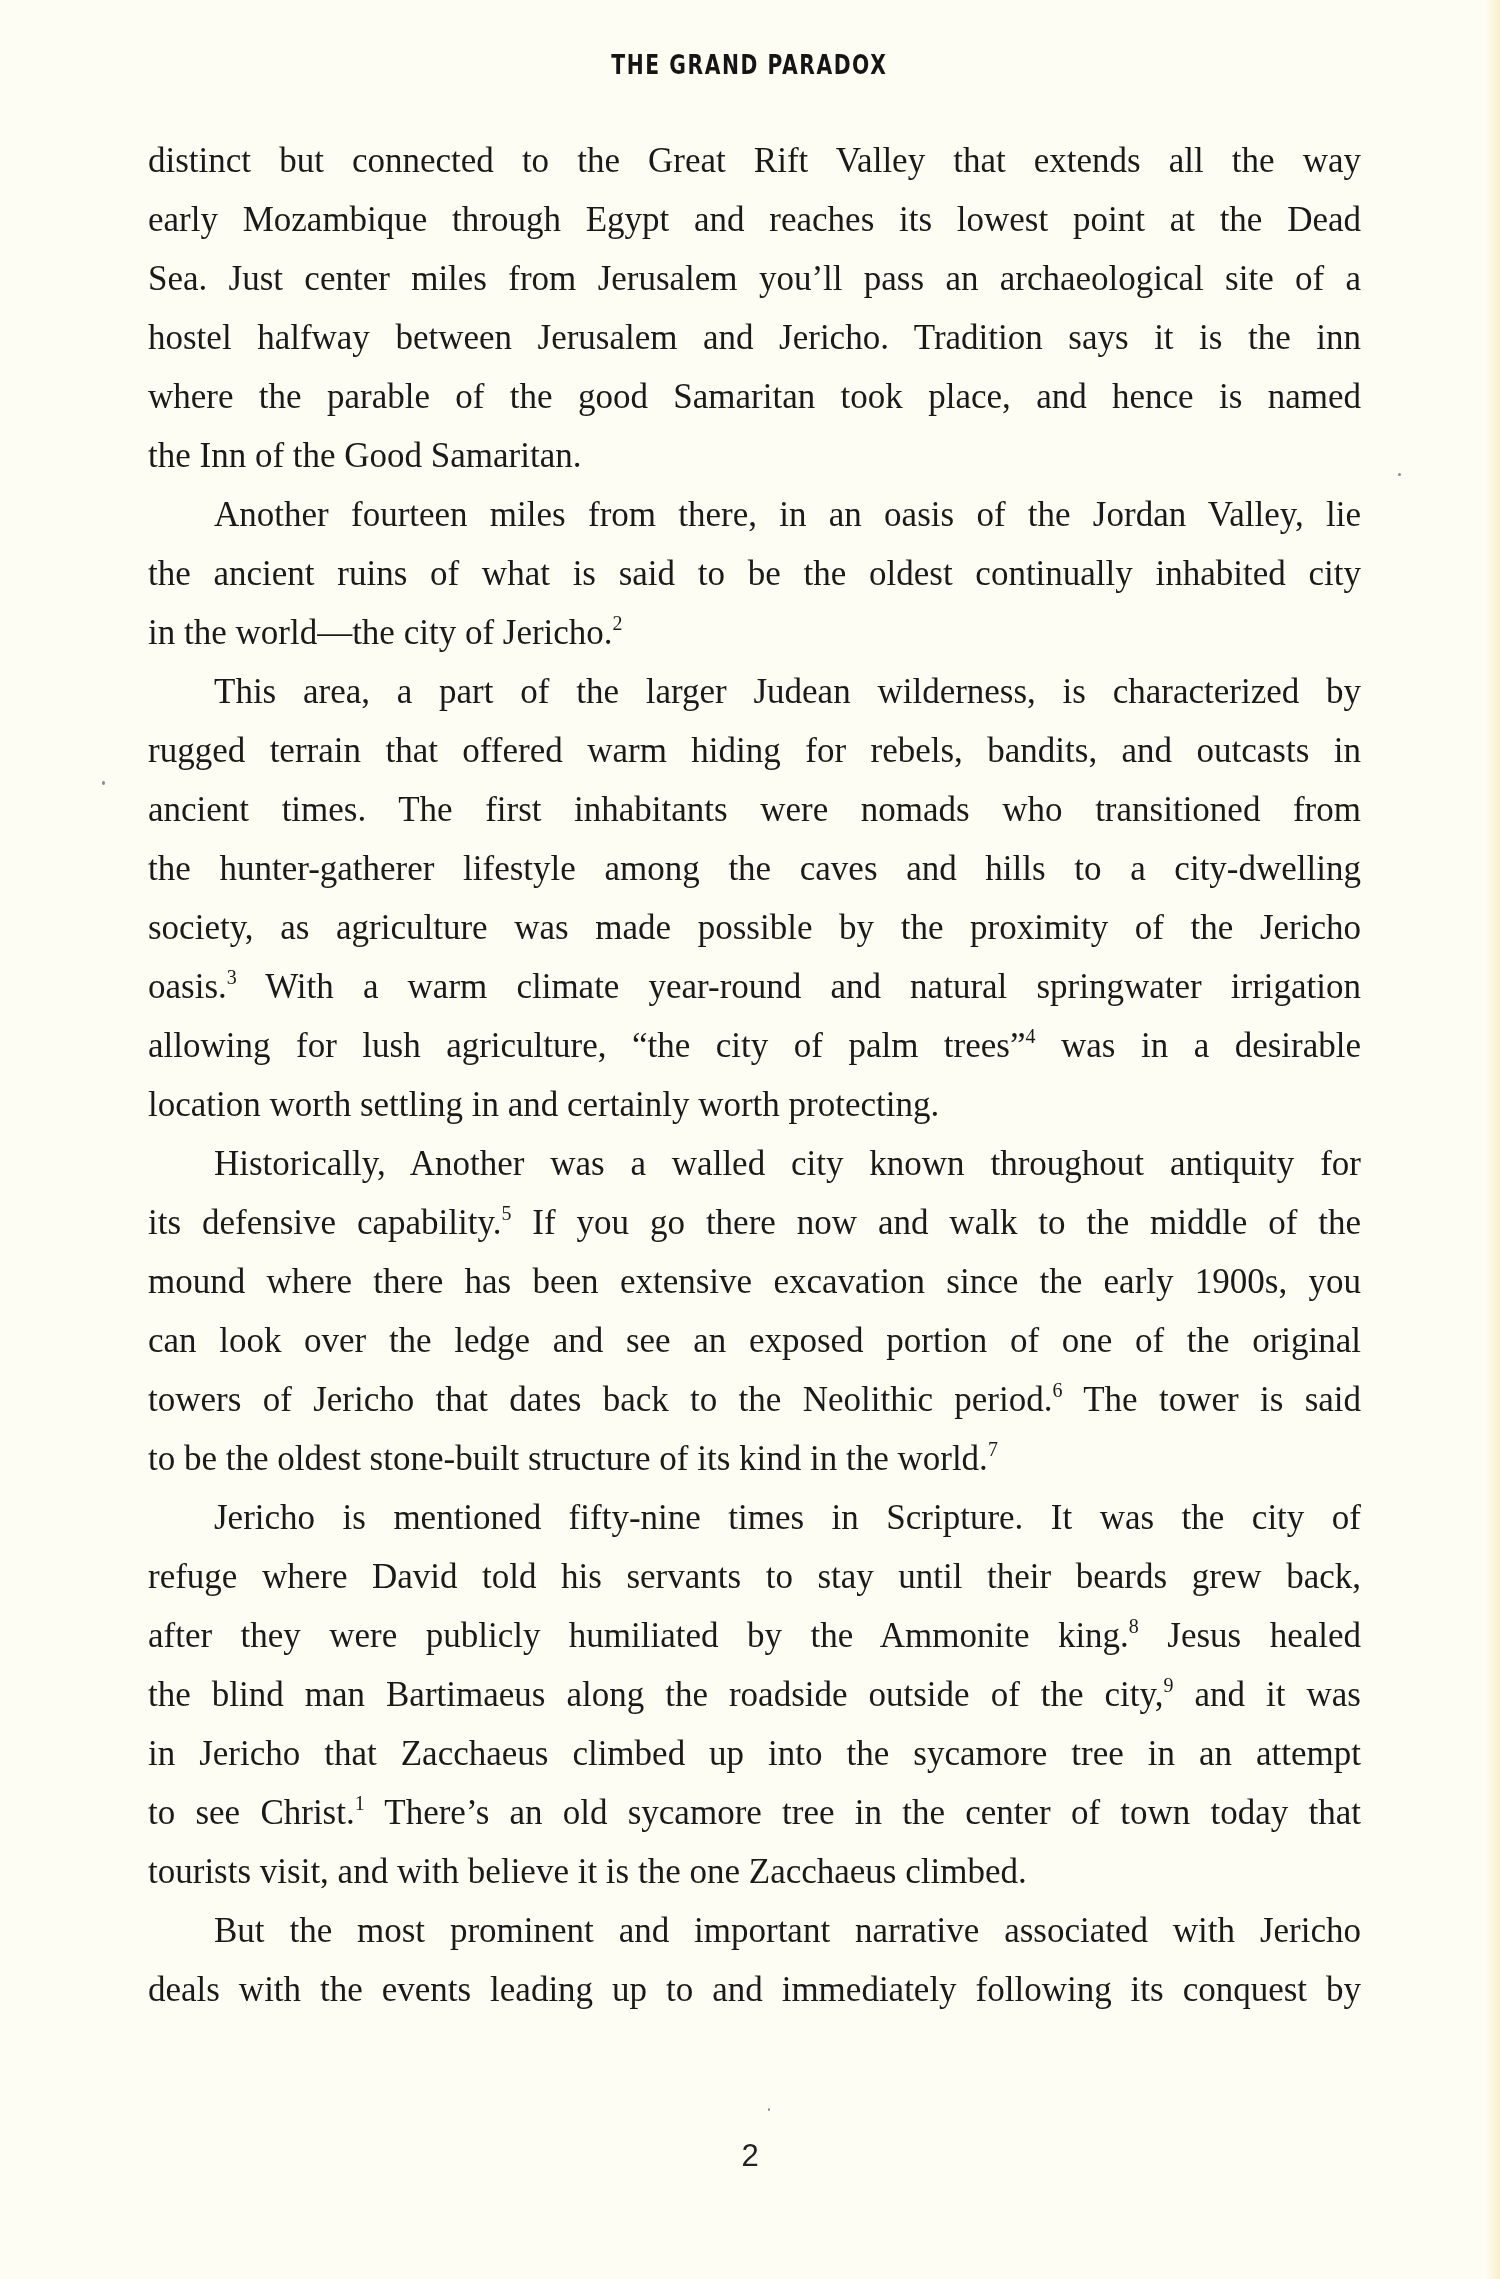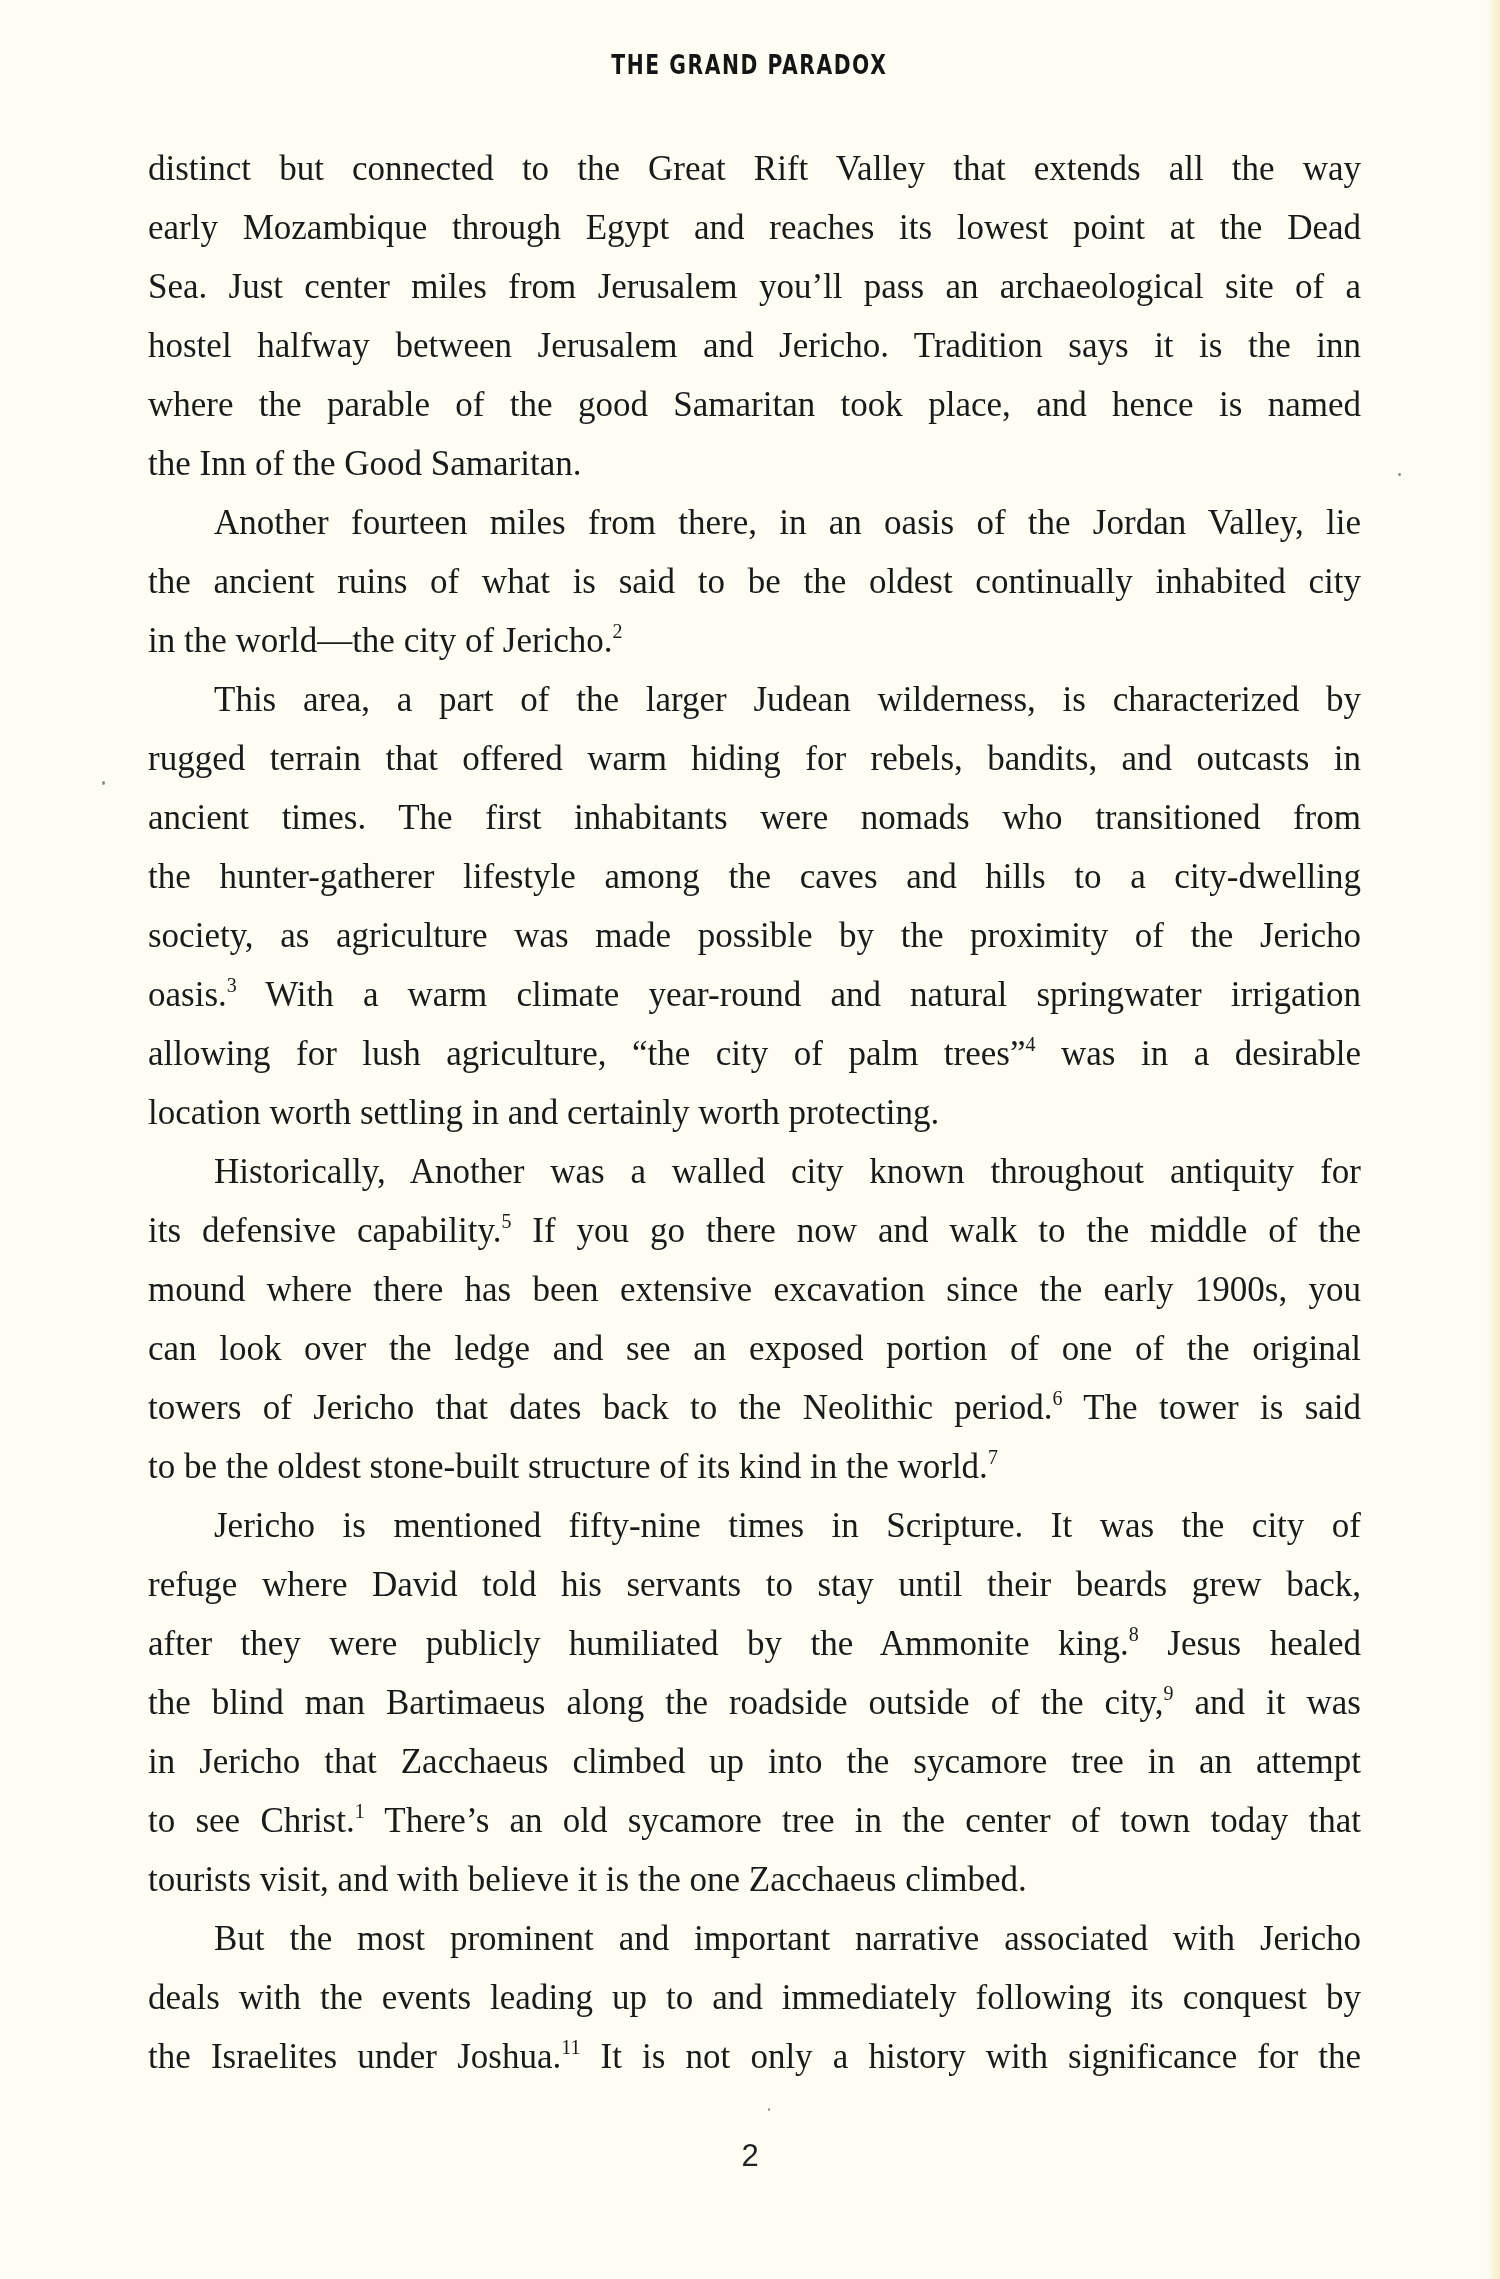--- a/index.html
+++ b/index.html
@@ -16,21 +16,21 @@
   }
   .running-head {
     position: absolute; top: 50px; left: 0; width: 1500px;
     text-align: center;
     font-family: "DejaVu Sans", sans-serif;
     font-weight: bold; font-size: 26px; letter-spacing: 2px;
     transform: scaleX(0.78); transform-origin: 747px 0;
     color: #151515;
   }
   .body-text {
-    position: absolute; left: 148px; top: 139px; width: 1213px;
+    position: absolute; left: 148px; top: 131px; width: 1213px;
   }
   .line {
     display: block; height: 59px; line-height: 59px;
     font-size: 35px; white-space: nowrap;
     text-align: justify; text-align-last: justify;
     word-spacing: 0;
   }
   .line.last { text-align-last: left; }
   .line.indent { padding-left: 66px; }
   sup { font-size: 20px; line-height: 0; vertical-align: 14px; }
@@ -84,21 +84,20 @@
       <span class="line">refuge where David told his servants to stay until their beards grew back,</span>
       <span class="line">after they were publicly humiliated by the Ammonite king.<sup>8</sup> Jesus healed</span>
       <span class="line">the blind man Bartimaeus along the roadside outside of the city,<sup>9</sup> and it was</span>
       <span class="line">in Jericho that Zacchaeus climbed up into the sycamore tree in an attempt</span>
       <span class="line">to see Christ.<sup>1</sup> There’s an old sycamore tree in the center of town today that</span>
       <span class="line last">tourists visit, and with believe it is the one Zacchaeus climbed.</span>
     </div>
     <div>
       <span class="line indent">But the most prominent and important narrative associated with Jericho</span>
       <span class="line">deals with the events leading up to and immediately following its conquest by</span>
-      <span class="line">the Israelites under Joshua.<sup>11</sup> It is not only a history with significance for the</span>
     </div>
   </div>
 
 <div class="folio">2</div>
 
 <span class="speck" style="left:1398px;top:473px;width:3px;height:3px;"></span>
 <span class="speck" style="left:102px;top:781px;width:3px;height:4px;"></span>
 <span class="speck" style="left:768px;top:2108px;width:2px;height:3px;"></span>
 
 </body></html>

